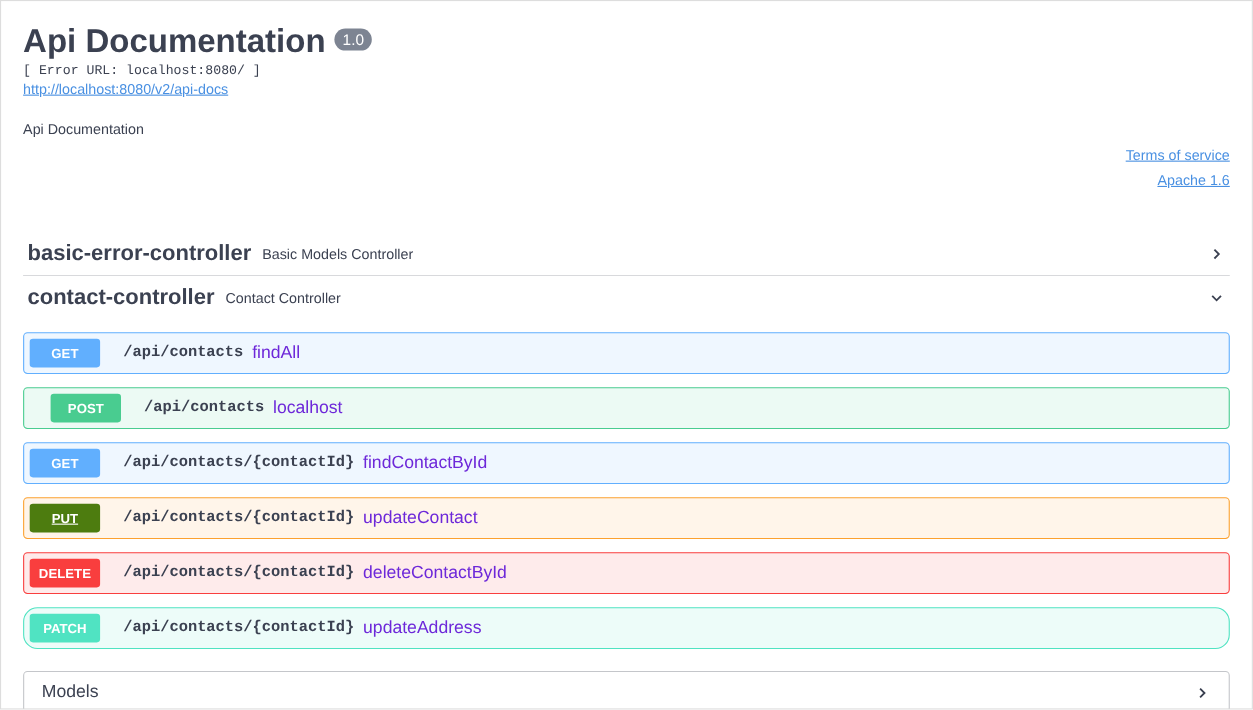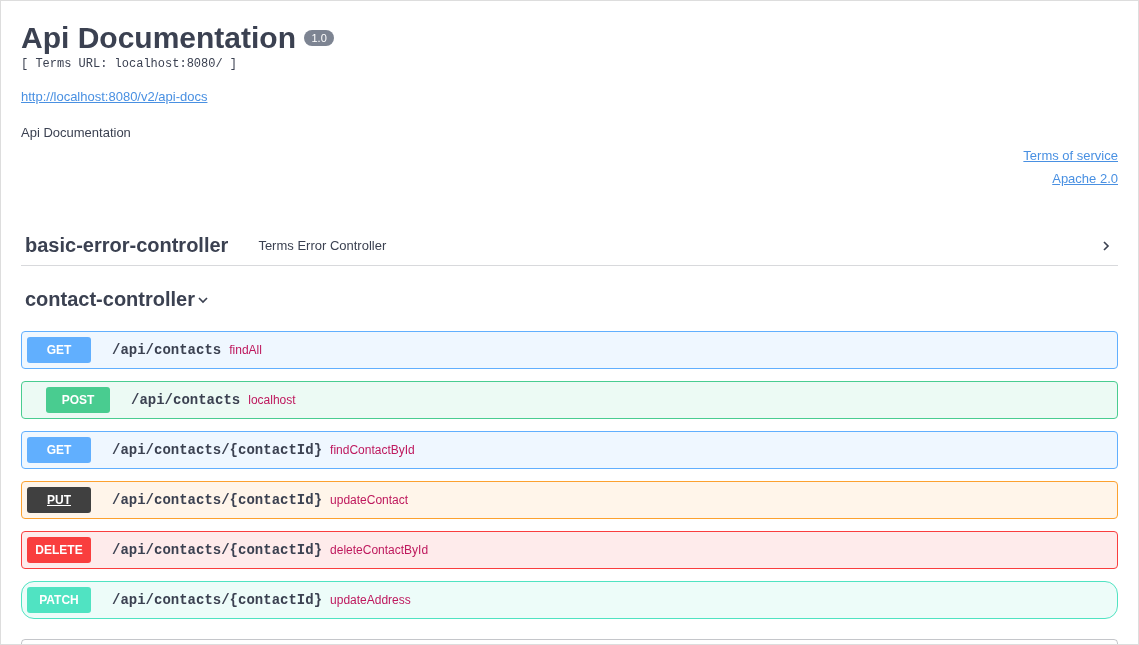--- a/index.html
+++ b/index.html
@@ -16,37 +16,37 @@
 .header h1 {
   font-size: 30px;
   font-weight: 700;
   color: #3b4151;
   display: inline-block;
 }
 .version-badge {
   display: inline-block;
   background: #7d8492;
   color: #fff;
-  font-size: 11px;
+  font-size: 14px;
   padding: 2px 7px;
   border-radius: 40px;
   vertical-align: super;
   margin-left: 4px;
 }
 .base-url {
   font-family: "Courier New", monospace;
   font-size: 12px;
   color: #3b4151;
   margin-top: 2px;
 }
 .doc-link {
   color: #4990e2;
   font-size: 13px;
   display: inline-block;
-  margin-top: 18px;
+  margin-top: 2px;
 }
 .desc {
   font-size: 13px;
   margin-top: 20px;
   color: #3b4151;
 }
 .small-link {
   color: #4990e2;
   text-decoration: underline;
   font-size: 13px;
@@ -56,21 +56,20 @@
 }
 .controllers { margin-top: 40px; }
 .controller-header {
   display: flex;
   align-items: center;
   padding: 8px 4px;
   cursor: pointer;
 }
 .controller-header.with-border {
   border-bottom: 1px solid rgba(59,65,81,.2);
-  gap: 20px;
 }
 .controller-name {
   font-size: 20px;
   font-weight: 700;
   color: #3b4151;
   font-family: -apple-system, BlinkMacSystemFont, "Segoe UI", sans-serif;
 }
 .controller-desc {
   font-size: 13px;
   color: #3b4151;
@@ -103,33 +102,33 @@
   font-size: 12px;
   font-weight: 700;
   padding: 6px 0;
   border-radius: 3px;
   min-width: 64px;
   text-align: center;
   font-family: -apple-system, BlinkMacSystemFont, "Segoe UI", sans-serif;
 }
 .method.get { background: #61affe; }
 .method.post { background: #49cc90; }
-.method.put { background: #404040; text-decoration: underline; }
+.method.put { background: #4d7c0f; text-decoration: underline; }
 .method.delete { background: #f93e3e; }
 .method.patch { background: #50e3c2; }
 .path {
   font-family: "Courier New", monospace;
   font-size: 14px;
   font-weight: 600;
   color: #3b4151;
   margin-left: 21px;
 }
 .op-name {
-  font-size: 12px;
-  color: #be185d;
+  font-size: 16px;
+  color: #6d28d9;
   margin-left: 8px;
 }
 .models-section {
   border: 1px solid rgba(59,65,81,.3);
   border-radius: 4px;
   padding: 10px 16px;
   margin-top: 20px;
   display: flex;
   align-items: center;
   cursor: pointer;
@@ -139,40 +138,41 @@
   color: #3b4151;
   flex: 1;
 }
 </style>
 </head>
 <body>
 
 <div class="header">
   <h1>Api Documentation</h1>
   <span class="version-badge">1.0</span>
-  <div class="base-url">[ Terms URL: localhost:8080/ ]</div>
+  <div class="base-url">[ Error URL: localhost:8080/ ]</div>
   <a class="doc-link" href="#">http://localhost:8080/v2/api-docs</a>
   <div class="desc">Api Documentation</div>
   <a class="small-link" href="#">Terms of service</a>
-  <a class="small-link" href="#">Apache 2.0</a>
+  <a class="small-link" href="#">Apache 1.6</a>
 </div>
 
 <div class="controllers">
   <div class="controller-header with-border">
     <span class="controller-name">basic-error-controller</span>
-    <span class="controller-desc">Terms Error Controller</span>
+    <span class="controller-desc">Basic Models Controller</span>
     <span class="chevron">
       <svg viewBox="0 0 24 24" fill="none" stroke="#3b4151" stroke-width="2.5">
           <polyline points="9 6 15 12 9 18"></polyline>
         </svg>
     </span>
   </div>
 
-  <div class="controller-header" style="margin-top:14px">
+  <div class="controller-header" style="">
     <span class="controller-name">contact-controller</span>
+    <span class="controller-desc">Contact Controller</span>
     <span class="chevron">
       <svg viewBox="0 0 24 24" fill="none" stroke="#3b4151" stroke-width="2.5">
           <polyline points="6 9 12 15 18 9"></polyline>
         </svg>
     </span>
   </div>
 
   <div class="endpoints" id="endpoints">
       <div class="endpoint get">
         <span class="method get">GET</span>

